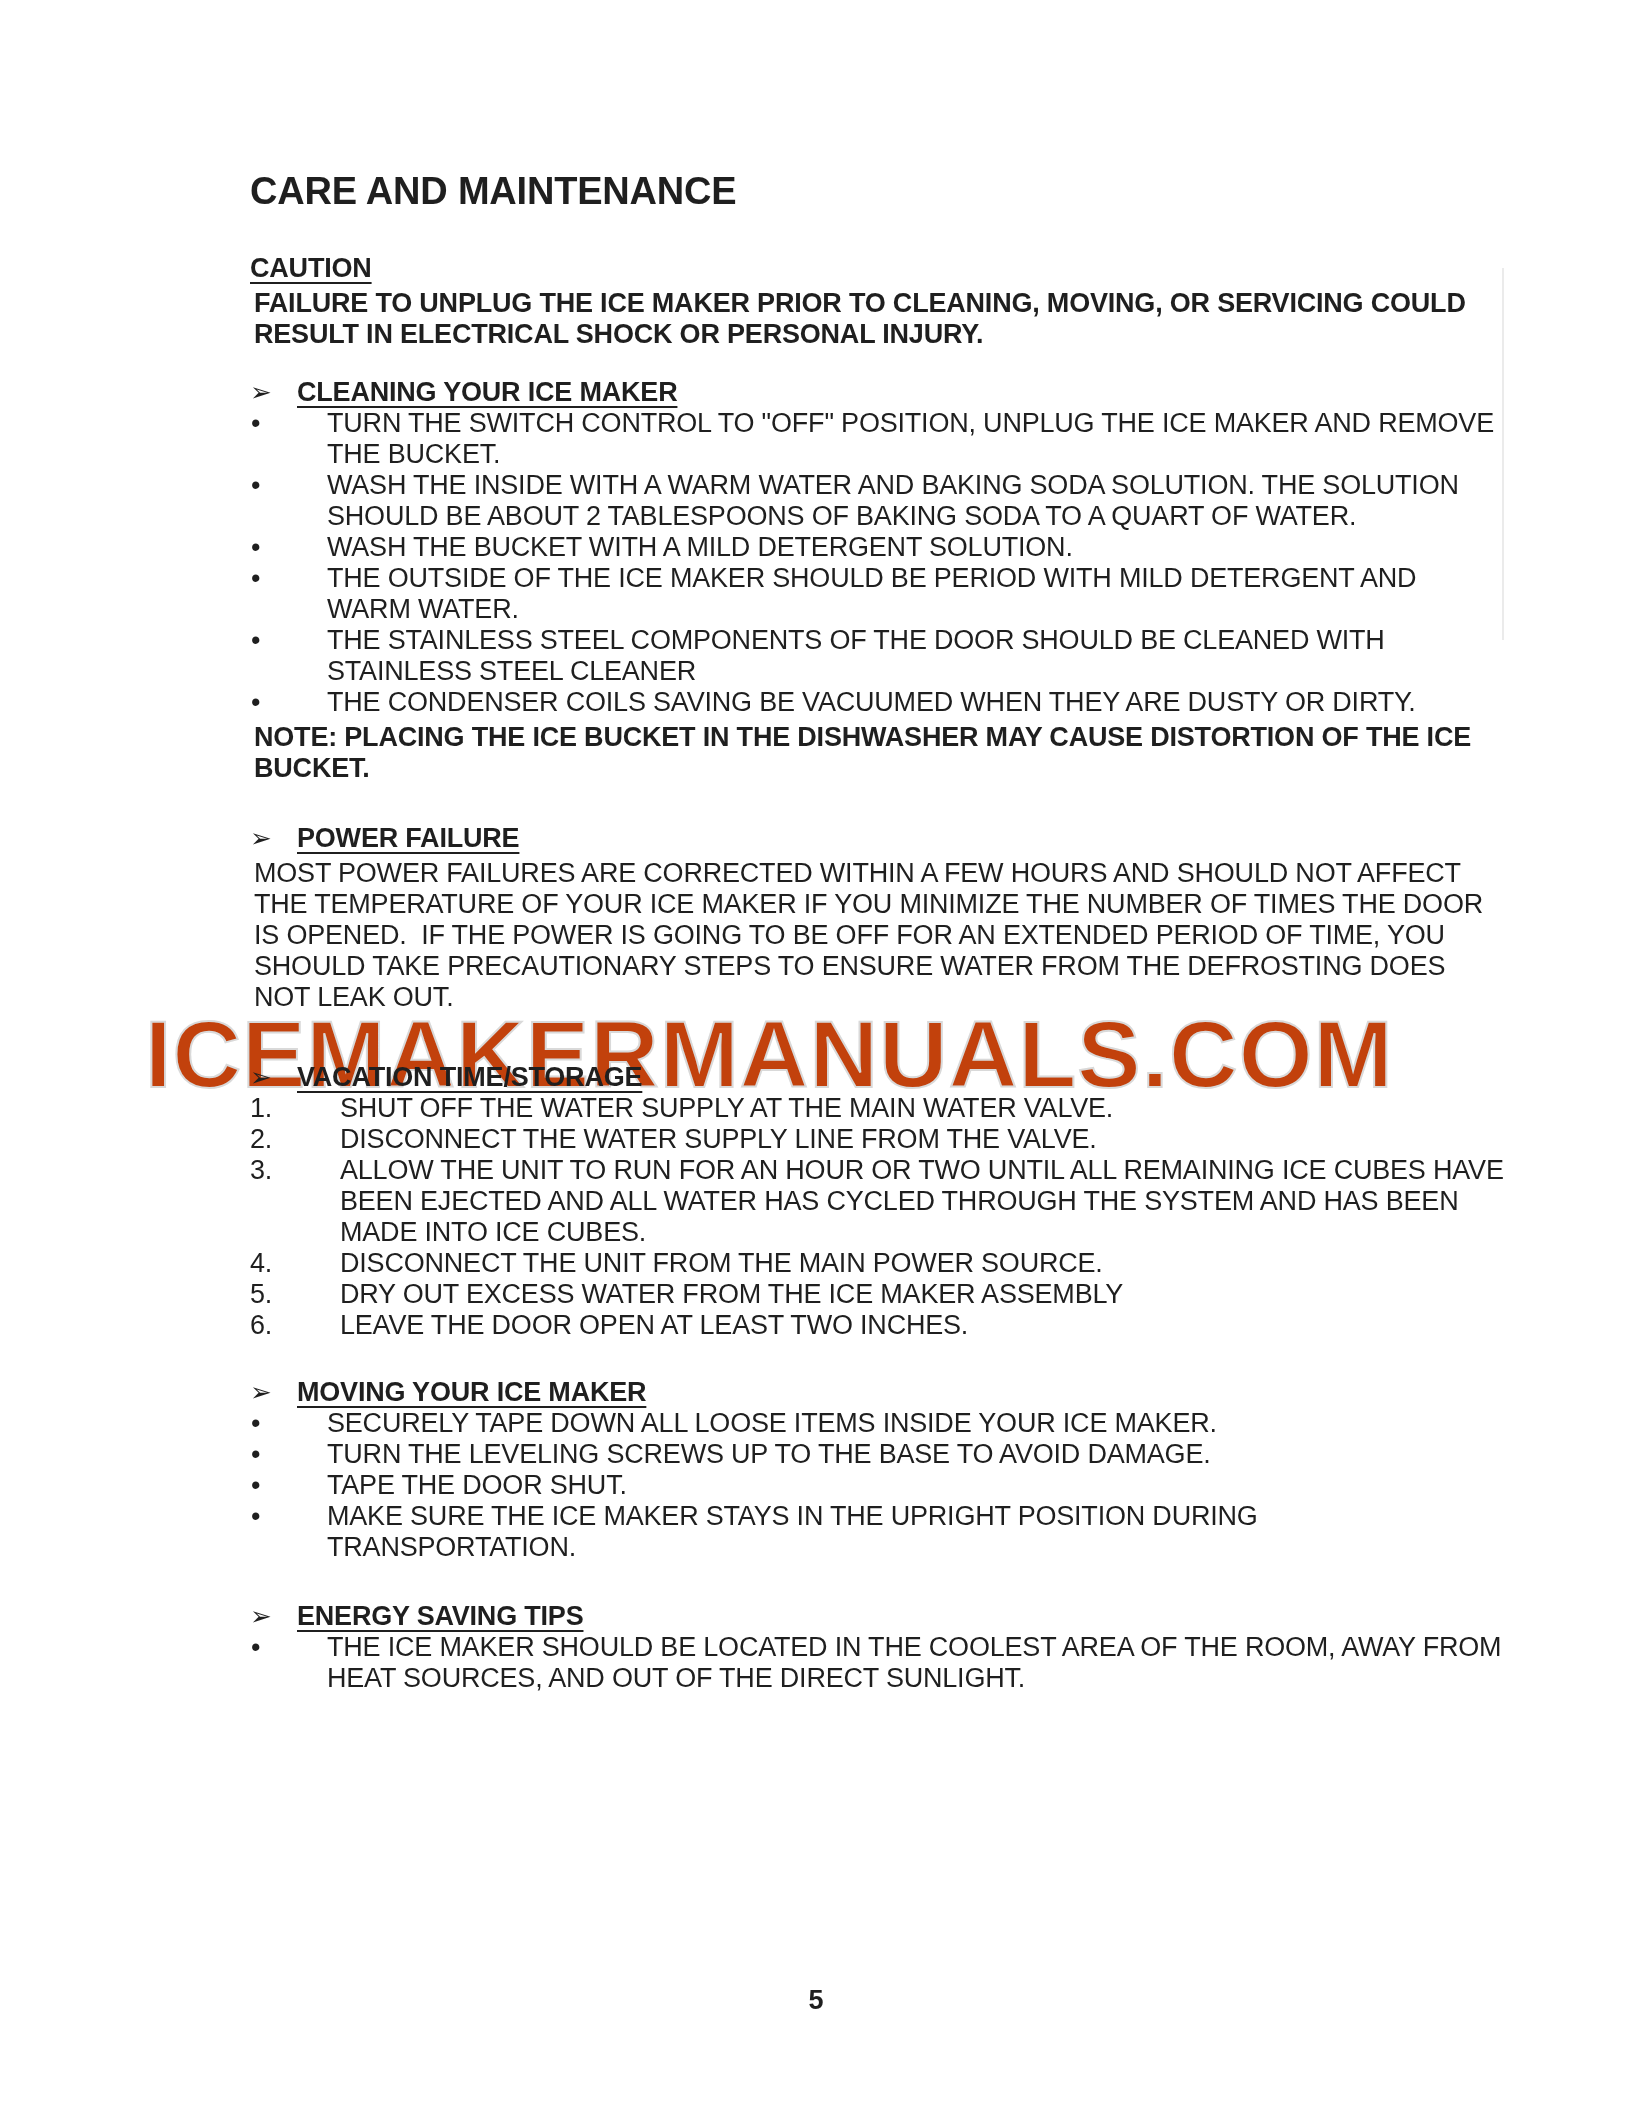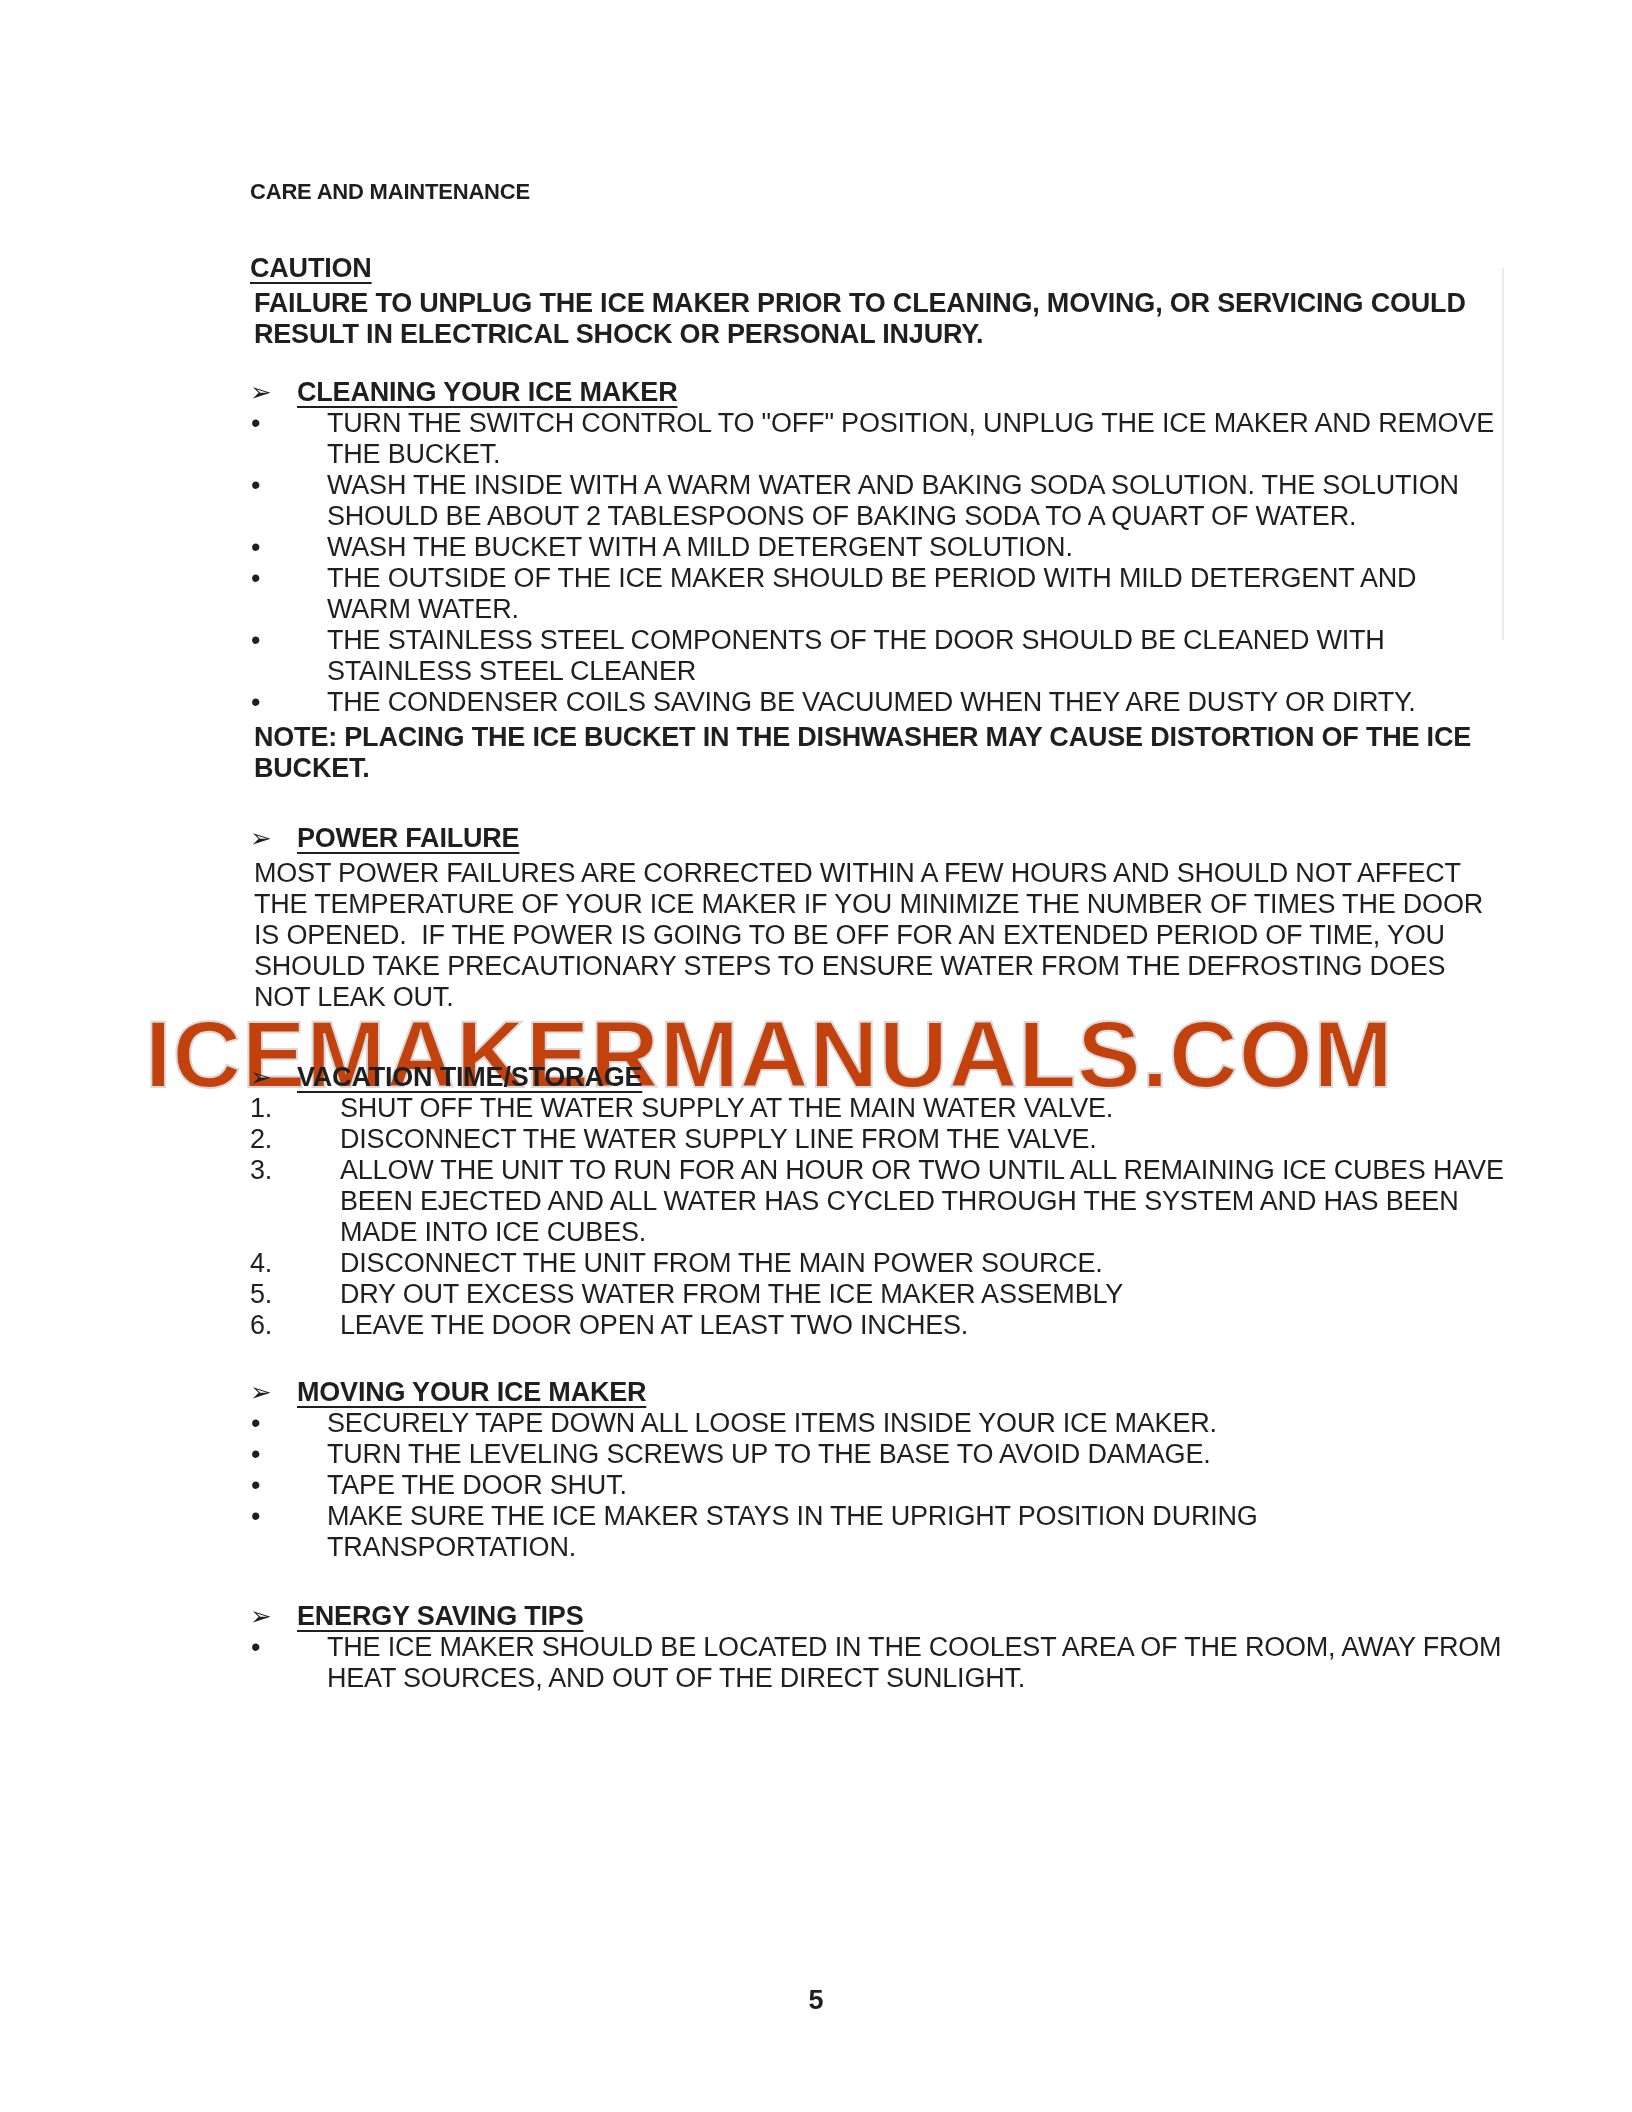--- a/index.html
+++ b/index.html
@@ -30,21 +30,21 @@
     left:250px; top:176px;
     width:1160px;
     font-size:27px;
     line-height:31px;
     letter-spacing:-0.2px;
     z-index:1;
   }
   .txt { white-space:pre;margin-left:30px; }
   .title {
     margin:0;
-    font-size:22px;
+    font-size:38px;
     line-height:31px;
     font-weight:bold;
   }
   .caution-head {
     margin-top:46px;
     text-align:left;
     font-weight:bold;
   }
   .u { text-decoration:underline; text-decoration-thickness:2px; text-underline-offset:5px; }
   .bold { font-weight:bold; }

